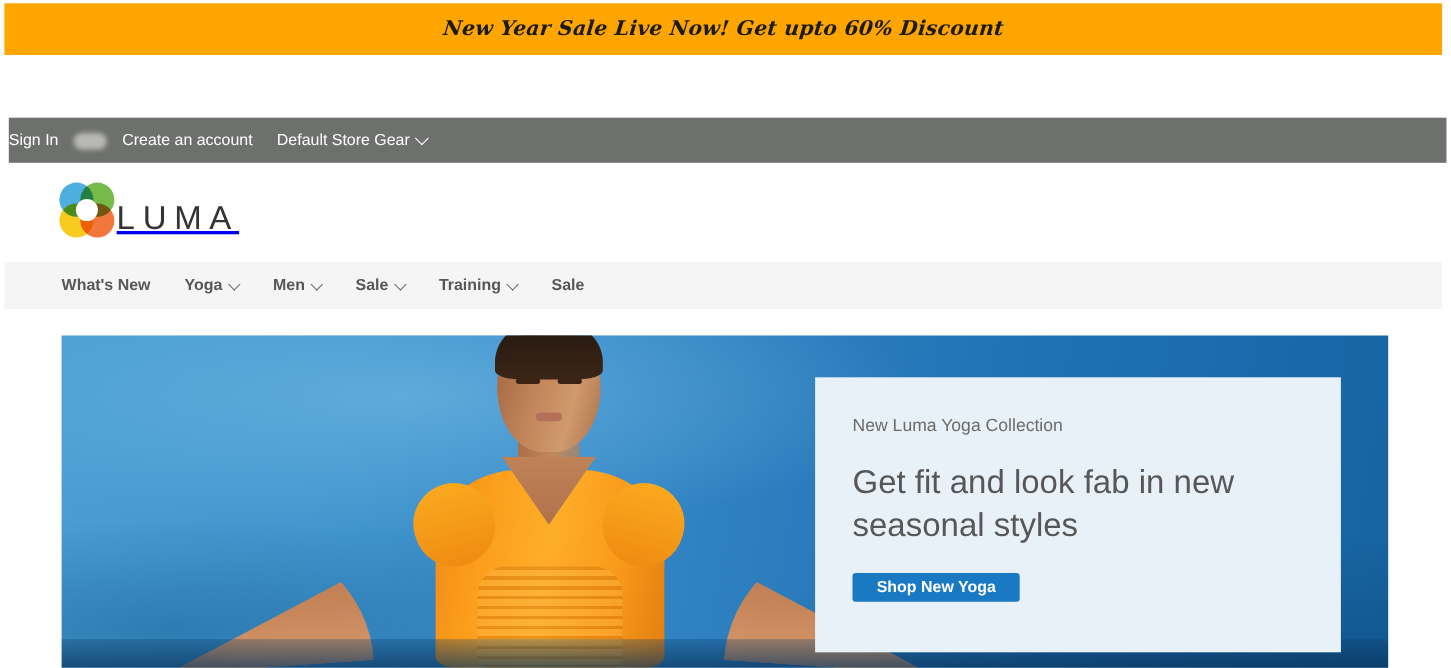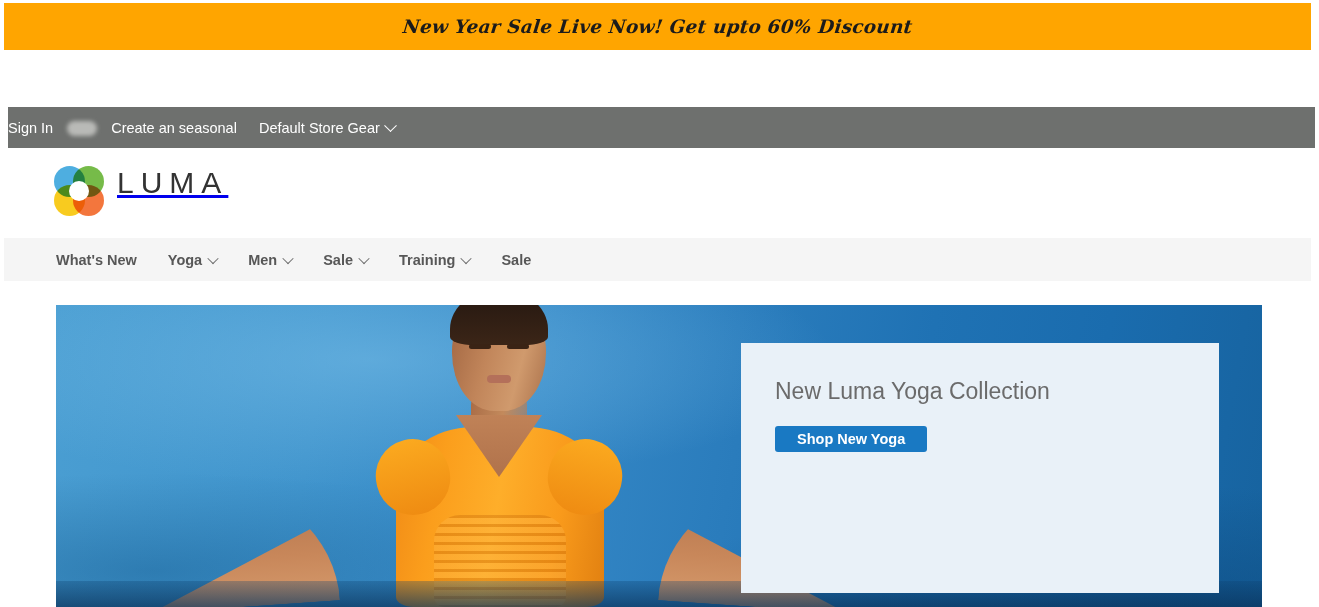--- a/index.html
+++ b/index.html
@@ -90,22 +90,22 @@
     top: 148px;
     width: 1319px;
     height: 90px;
     background: #ffffff;
   }
   .logo-block {
     position: absolute;
     left: 54px;
     top: 18px;
     display: flex;
-    align-items: flex-start;
-    gap: 13px;
+    align-items: flex-end;
+    gap: 2px;
   }
   .logo-mark {
     position: relative;
     width: 50px;
     height: 50px;
   }
   .logo-mark .blob {
     position: absolute;
     width: 31px;
     height: 31px;
@@ -367,21 +367,21 @@
     position: absolute;
     left: 741px;
     top: 343px;
     width: 478px;
     height: 250px;
     background: #e9f1f8;
     box-sizing: border-box;
     padding: 36px 34px 0 34px;
   }
   .hero-eyebrow {
-    font-size: 23px;
+    font-size: 16px;
     color: #6b6b6b;
     font-weight: 400;
     margin: 0 0 22px 0;
     line-height: 1.1;
   }
   .hero-title {
     font-size: 30px;
     color: #575757;
     font-weight: 400;
     line-height: 1.3;
@@ -405,21 +405,21 @@
 
 <div class="promo-banner">
   <div class="promo-text">New Year Sale Live Now! Get upto 60% Discount</div>
 </div>
 
 <div class="utility-bar">
   <a href="#" class="util-link">Sign In</a>
   <span class="util-gap-sm"></span>
   <span class="redaction-pill"></span>
   <span class="util-gap-sm"></span>
-  <a href="#" class="util-link">Create an seasonal</a>
+  <a href="#" class="util-link">Create an account</a>
   <span class="util-gap"></span>
   <span class="store-view util-link">
     <span>Default Store Gear</span>
     <span class="caret-down"></span>
   </span>
 </div>
 
 <div class="header">
 
   <a href="#" class="logo-block">
@@ -495,14 +495,15 @@
     <div class="fig-hair"></div>
     <div class="fig-eye-l"></div>
     <div class="fig-eye-r"></div>
     <div class="fig-lips"></div>
   </div>
   <div class="hero-floor"></div>
 </div>
 
 <div class="hero-panel">
   <p class="hero-eyebrow">New Luma Yoga Collection</p>
+  <h1 class="hero-title">Get fit and look fab in new seasonal styles</h1>
   <button class="hero-cta">Shop New Yoga</button>
 </div>
 
 </body></html>

